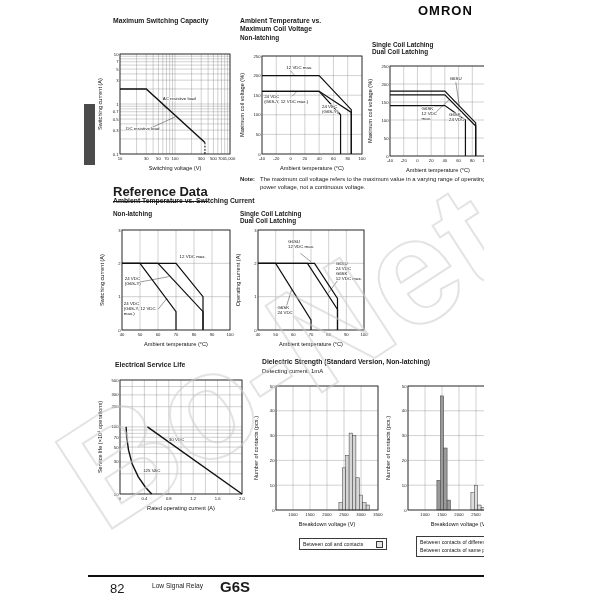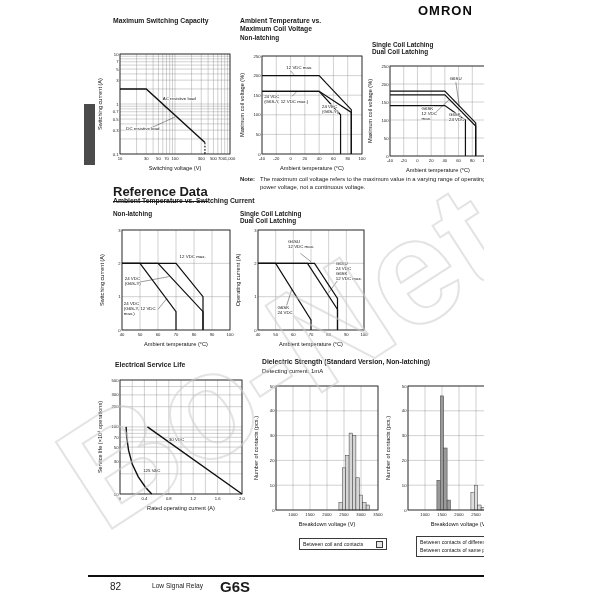--- a/index.html
+++ b/index.html
@@ -15,21 +15,21 @@
   .note-label{font-weight:bold;margin-right:5px;}
   .underline{border-bottom:1px solid #1a1a1a;padding-bottom:1px;}
   svg{position:absolute;overflow:visible;}
   svg text{font-family:"Liberation Sans",sans-serif;}
   .legend-box{position:absolute;border:1px solid #3a3a3a;background:#fff;padding:1px 3px;
               font-size:5.2px;line-height:1.6;}
   .legend-row{display:flex;align-items:center;white-space:nowrap;}
   .legend-label{margin-right:4px;}
   .legend-swatch{display:inline-block;width:5px;height:5px;border:0.8px solid #3a3a3a;margin-left:auto;}
   .footer-rule{position:absolute;background:#0f0f0f;}
-  .footer-num{position:absolute;font-size:10px;}
+  .footer-num{position:absolute;font-size:13px;}
   .footer-family{position:absolute;font-size:6.6px;}
   .footer-code{position:absolute;font-size:15px;font-weight:bold;}
 </style>
 </head>
 <body>
 
 <div class="page">
 
   <div class="logo" style="left:418px;top:3px;">OMRON</div>
   <div class="side-tab" style="left:84px;top:104px;width:11px;height:61px;"></div>

